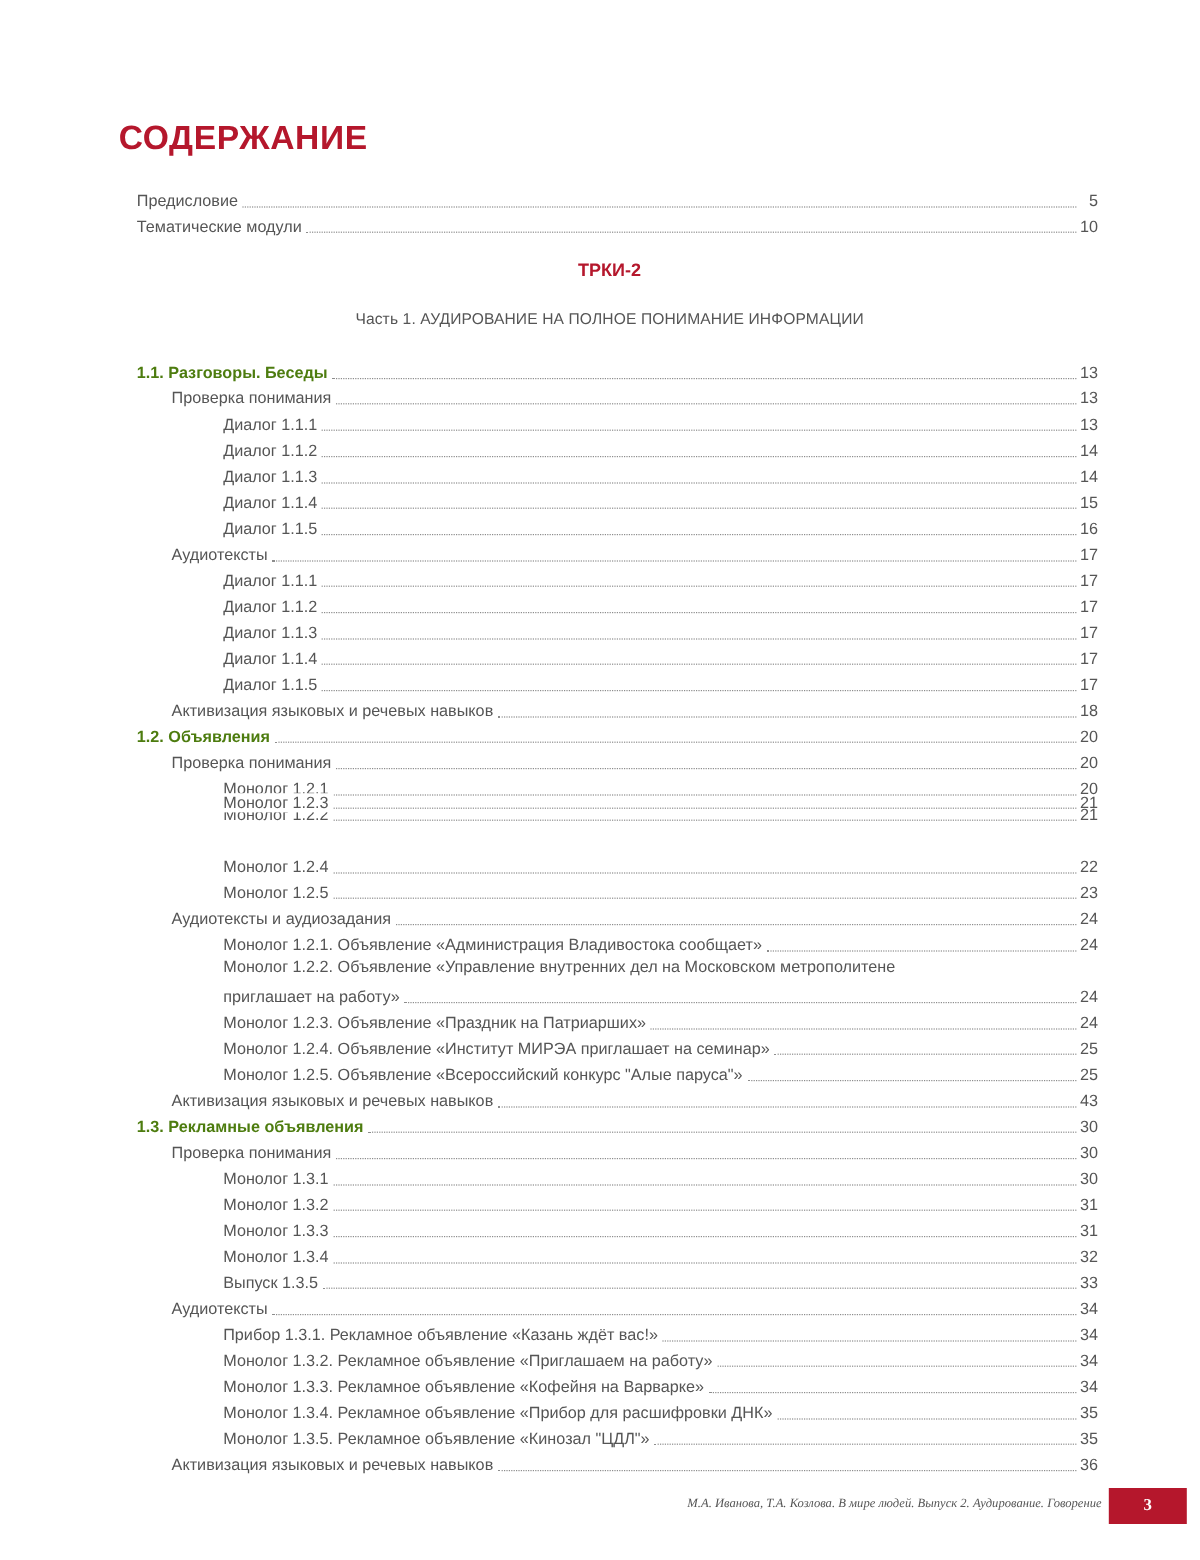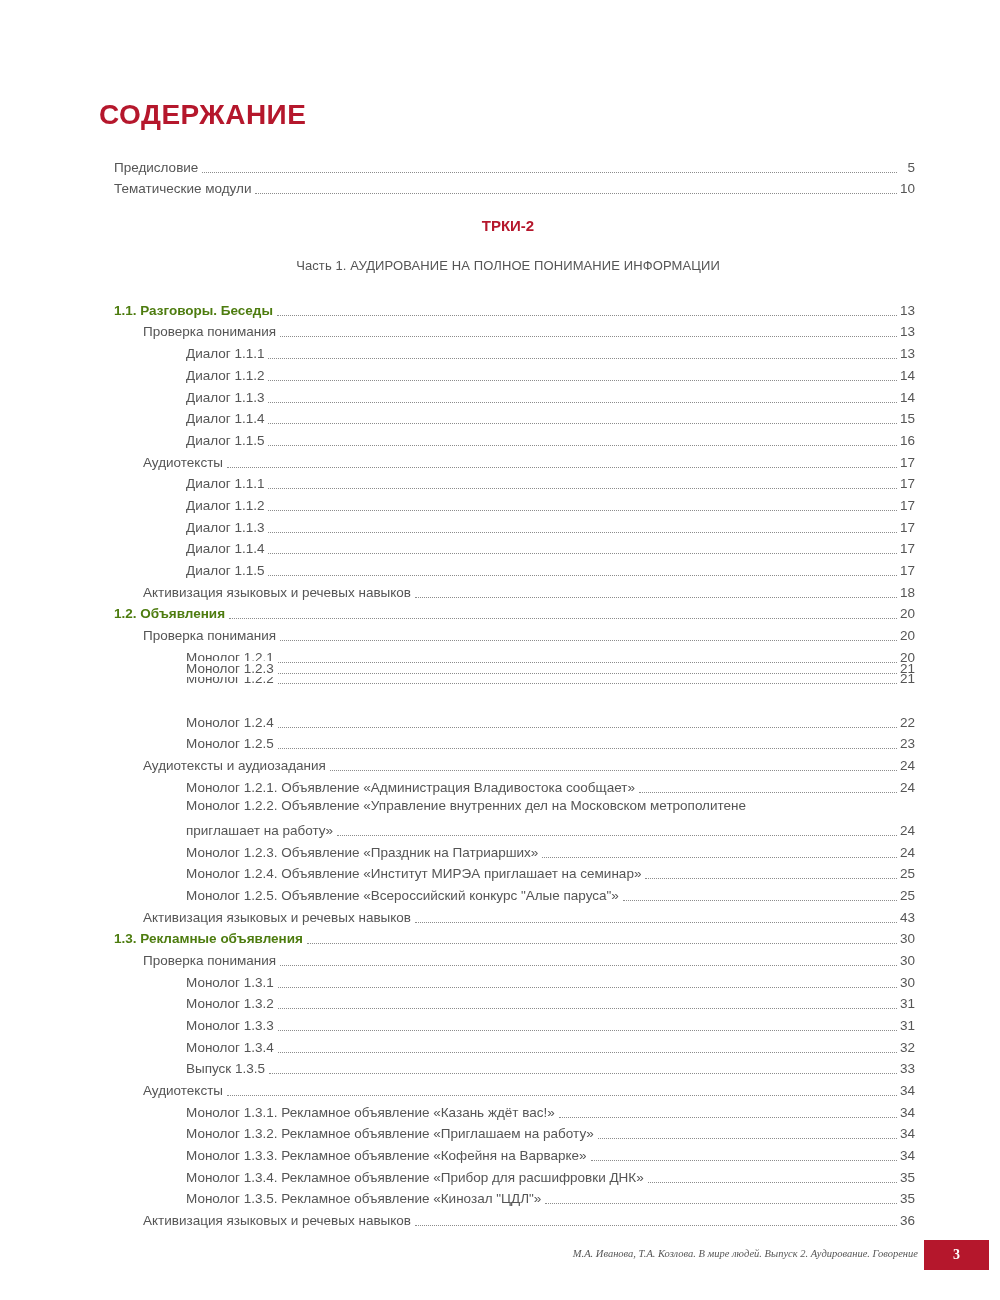--- a/index.html
+++ b/index.html
@@ -321,21 +321,21 @@
       <span class="label">Выпуск 1.3.5</span>
       <span class="leader"></span>
       <span class="page">33</span>
     </div>
   <div class="toc-line lvl2 italic" style="top:1077px">
       <span class="label">Аудиотексты</span>
       <span class="leader"></span>
       <span class="page">34</span>
     </div>
   <div class="toc-line lvl3" style="top:1099px">
-      <span class="label">Монолог 1.3.1. Рекламное объявление «Казань ждёт вас!»</span>
+      <span class="label">Прибор 1.3.1. Рекламное объявление «Казань ждёт вас!»</span>
       <span class="leader"></span>
       <span class="page">34</span>
     </div>
   <div class="toc-line lvl3" style="top:1120px">
       <span class="label">Монолог 1.3.2. Рекламное объявление «Приглашаем на работу»</span>
       <span class="leader"></span>
       <span class="page">34</span>
     </div>
   <div class="toc-line lvl3" style="top:1142px">
       <span class="label">Монолог 1.3.3. Рекламное объявление «Кофейня на Варварке»</span>

